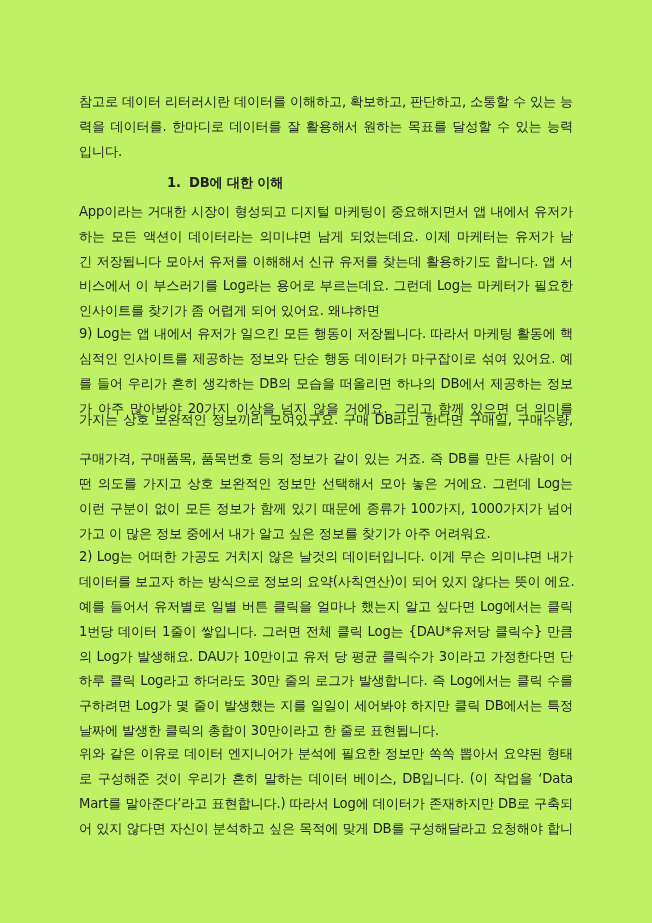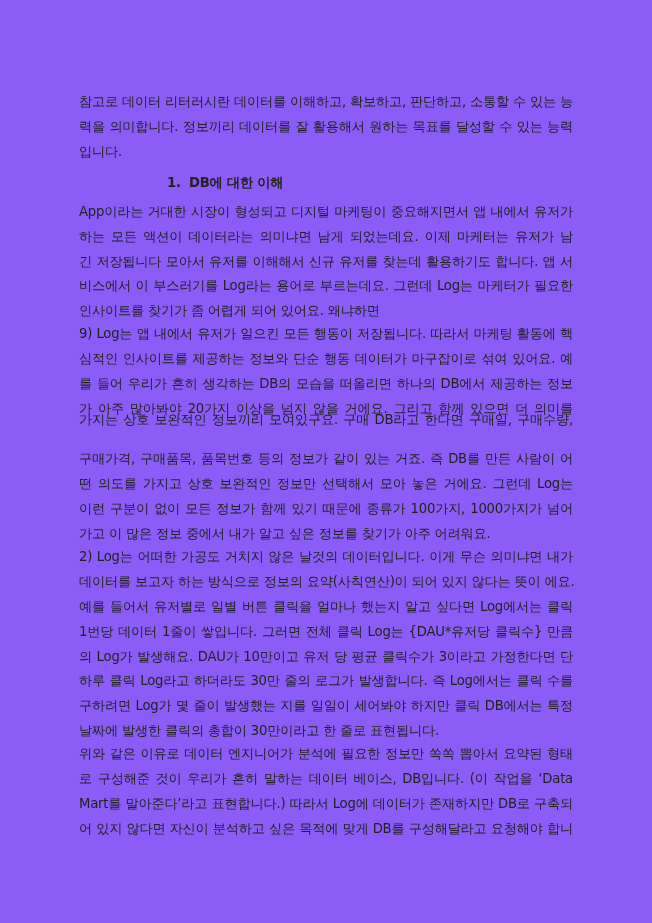--- a/index.html
+++ b/index.html
@@ -14,21 +14,21 @@
     position: relative;
     font-family: "DejaVu Sans", "Liberation Sans", sans-serif;
     color: #222222;
   }
   .page {
     position: absolute;
     left: 0;
     top: 0;
     width: 652px;
     height: 923px;
-    background: #8b5cf6;
+    background: #bef264;
   }
   .line {
     position: absolute;
     left: 79px;
     width: 494px;
     font-size: 13.2px;
     line-height: 18px;
     height: 18px;
     white-space: nowrap;
     text-align: justify;
@@ -52,21 +52,21 @@
     width: 22px;
   }
 </style>
 </head>
 <body>
 
 <div class="page">
 
   <div>
     <div class="line" style="top:93px">참고로 데이터 리터러시란 데이터를 이해하고, 확보하고, 판단하고, 소통할 수 있는 능</div>
-    <div class="line" style="top:118px">력을 의미합니다. 정보끼리 데이터를 잘 활용해서 원하는 목표를 달성할 수 있는 능력</div>
+    <div class="line" style="top:118px">력을 데이터를. 한마디로 데이터를 잘 활용해서 원하는 목표를 달성할 수 있는 능력</div>
     <div class="line last" style="top:143px">입니다.</div>
   </div>
 
   <div class="heading" style="top:174px">
     <span class="num">1.</span><span>DB에 대한 이해</span>
   </div>
 
   <div>
     <div class="line" style="top:203px">App이라는 거대한 시장이 형성되고 디지털 마케팅이 중요해지면서 앱 내에서 유저가</div>
     <div class="line" style="top:228px">하는 모든 액션이 데이터라는 의미냐면 남게 되었는데요. 이제 마케터는 유저가 남</div>

